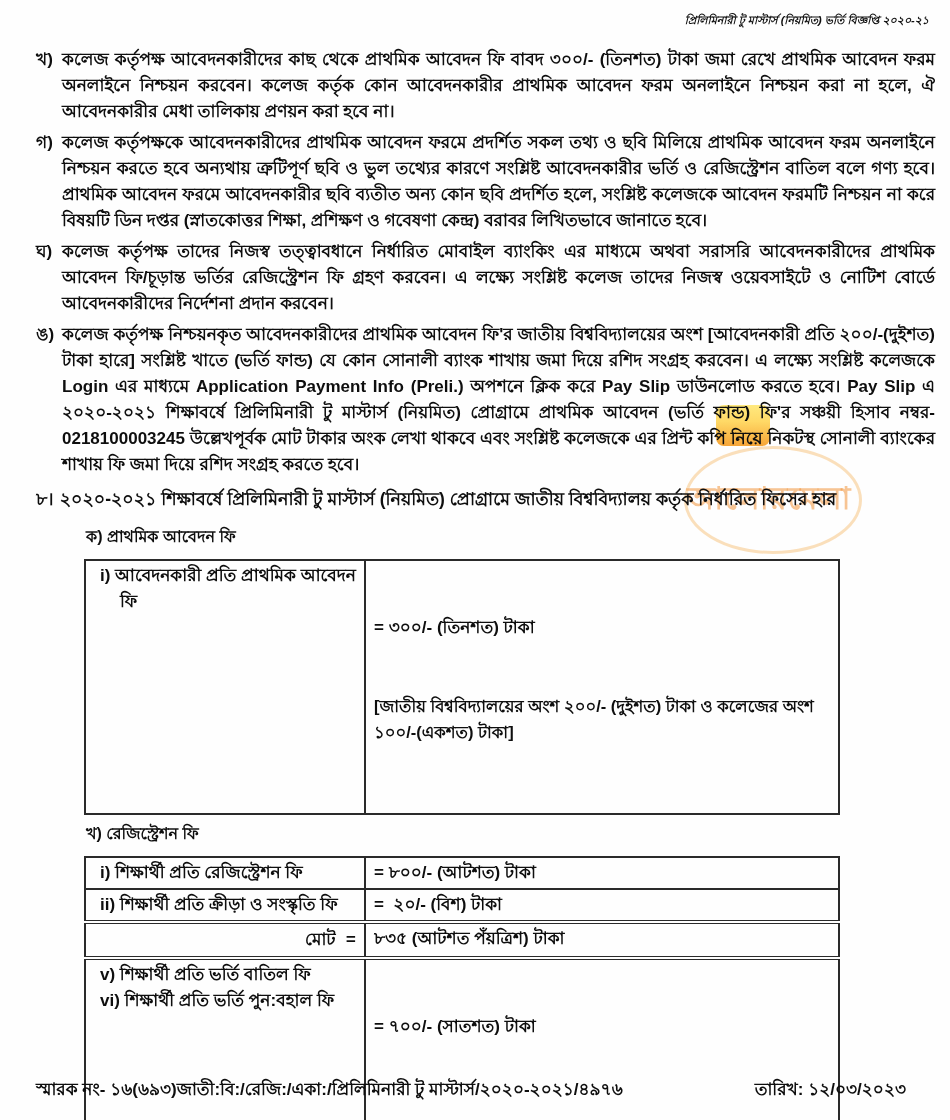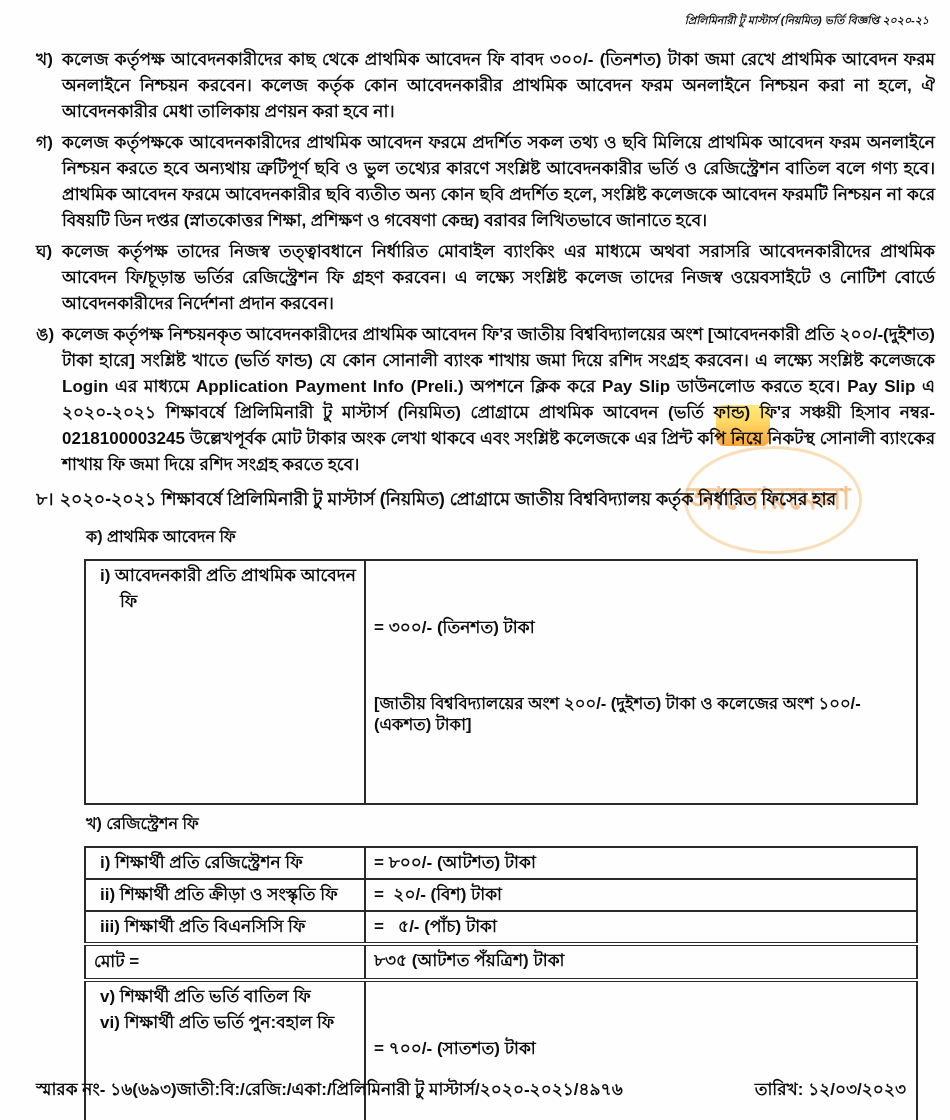--- a/index.html
+++ b/index.html
@@ -39,35 +39,35 @@
     padding-right:6px;margin-bottom:16px;
   }
   .para{display:flex;font-size:17px;line-height:26px;text-align:justify;margin-bottom:5px;}
   .para-label{flex:0 0 26px;}
   .para-text{flex:1;}
   .sec-heading{font-size:17.5px;line-height:26px;margin-top:8px;margin-bottom:12px;}
   .sec-num{margin-right:6px;}
   .sub-label{font-size:16px;margin-left:50px;margin-top:6px;margin-bottom:8px;}
   
   table.fee{
-    border-collapse:collapse;margin-left:48px;width:834px;
+    border-collapse:collapse;margin-left:48px;width:756px;
     font-size:17px;
   }
   table.fee td{
     border:2px solid #2a2a2a;
     padding:2px 8px;vertical-align:top;
   }
   td.lab{width:262px;}
   td.lab .hang{padding-left:26px;text-indent:-20px;line-height:26px;}
   td.val{white-space:pre-wrap;line-height:26px;}
-  .val-note{font-size:16.5px;line-height:21px;}
+  .val-note{font-size:16.5px;line-height:26px;}
   tr.first-row td{height:72px;padding-bottom:16px;}
   tr.reg-row td{height:25px;}
   tr.total-row td{border-top:4px double #2a2a2a;border-bottom:4px double #2a2a2a;}
-  td.total-lab{text-align:left;padding-right:12px;}
+  td.total-lab{text-align:right;padding-right:12px;font-family:Liberation Mono, monospace;}
   tr.extra-row td{padding-bottom:16px;}
   
   .footer{
     position:absolute;left:36px;right:44px;bottom:16px;
     display:flex;justify-content:space-between;
     font-size:17px;z-index:2;
   }
 </style>
 </head>
 <body>
@@ -132,26 +132,20 @@
               <div class="hang">i) শিক্ষার্থী প্রতি রেজিস্ট্রেশন ফি</div>
             </td>
         <td class="val">= ৮০০/- (আটশত) টাকা</td>
       </tr>
       <tr class="reg-row">
         <td class="lab">
               <div class="hang">ii) শিক্ষার্থী প্রতি ক্রীড়া ও সংস্কৃতি ফি</div>
             </td>
         <td class="val">=  ২০/- (বিশ) টাকা</td>
       </tr>
-      <tr class="reg-row">
-        <td class="lab">
-              <div class="hang">iii) শিক্ষার্থী প্রতি বিএনসিসি ফি</div>
-            </td>
-        <td class="val">=   ৫/- (পাঁচ) টাকা</td>
-      </tr>
       <tr class="reg-row total-row">
         <td class="lab total-lab">মোট =</td>
         <td class="val">৮৩৫ (আটশত পঁয়ত্রিশ) টাকা</td>
       </tr>
       <tr class="extra-row">
         <td class="lab">
           <div class="hang">v) শিক্ষার্থী প্রতি ভর্তি বাতিল ফি</div>
           <div class="hang">vi) শিক্ষার্থী প্রতি ভর্তি পুন:বহাল ফি</div>
         </td>
         <td class="val">

